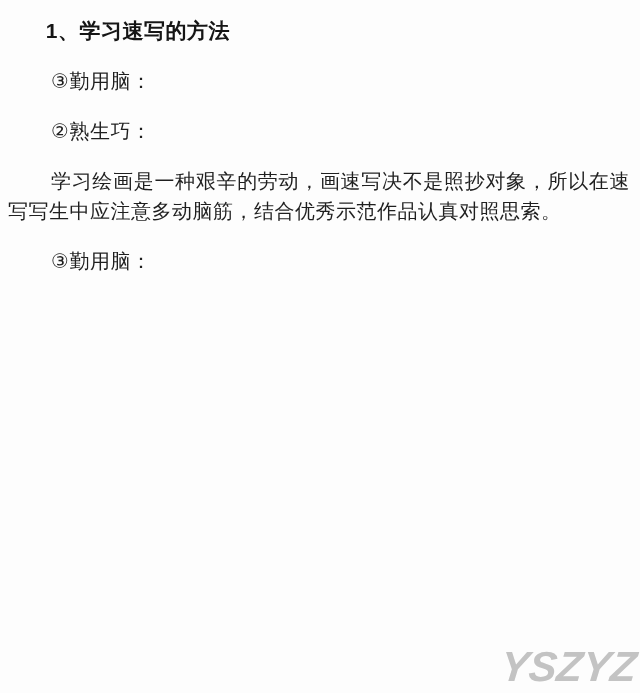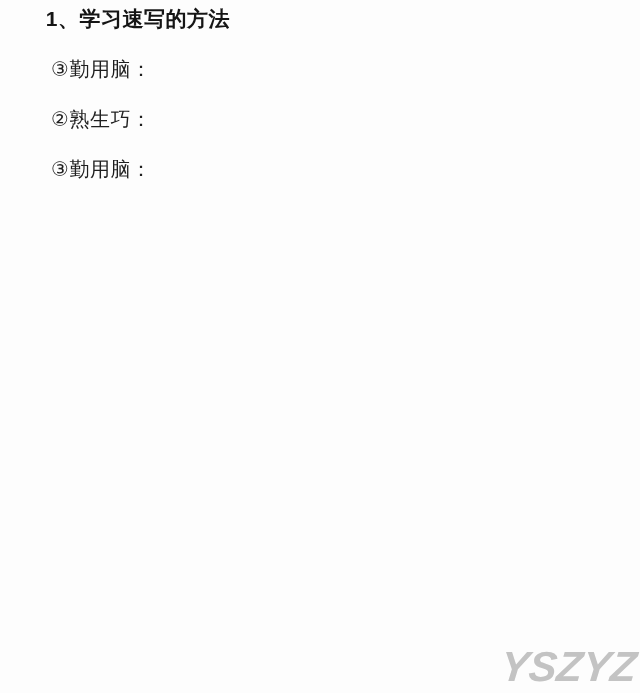--- a/index.html
+++ b/index.html
@@ -9,21 +9,21 @@
   body {
     width: 640px;
     height: 693px;
     background: #fdfdfd;
     color: #1f1f1f;
     font-family: "Liberation Sans", "DejaVu Sans", sans-serif;
     position: relative;
     overflow: hidden;
   }
   .doc {
-    padding: 4px 10px 0 8px;
+    padding: 16px 10px 0 8px;
     font-size: 20px;
     line-height: 30px;
     letter-spacing: 0.5px;
   }
   .doc-title {
     font-size: 21px;
     font-weight: bold;
     line-height: 30px;
     text-indent: 1.8em;
     margin: 0 0 20px 0;
@@ -75,19 +75,20 @@
 </head>
 <body>
 
 <div class="doc">
   <p class="doc-title">1、学习速写的方法</p>
 
   <p class="sec-heading">③勤用脑：</p>
 
   <p class="sec-heading">②熟生巧：</p>
 
+  <p class="sec-body">学习绘画是一种艰辛的劳动，画速写决不是照抄对象，所以在速写写生中应注意多动脑筋，结合优秀示范作品认真对照思索。</p>
 
   <p class="sec-heading">③勤用脑：</p>
 </div>
 
 <div class="watermark">
   <span class="wm-brand">YSZYZ</span>
 </div>
 
 </body></html>

